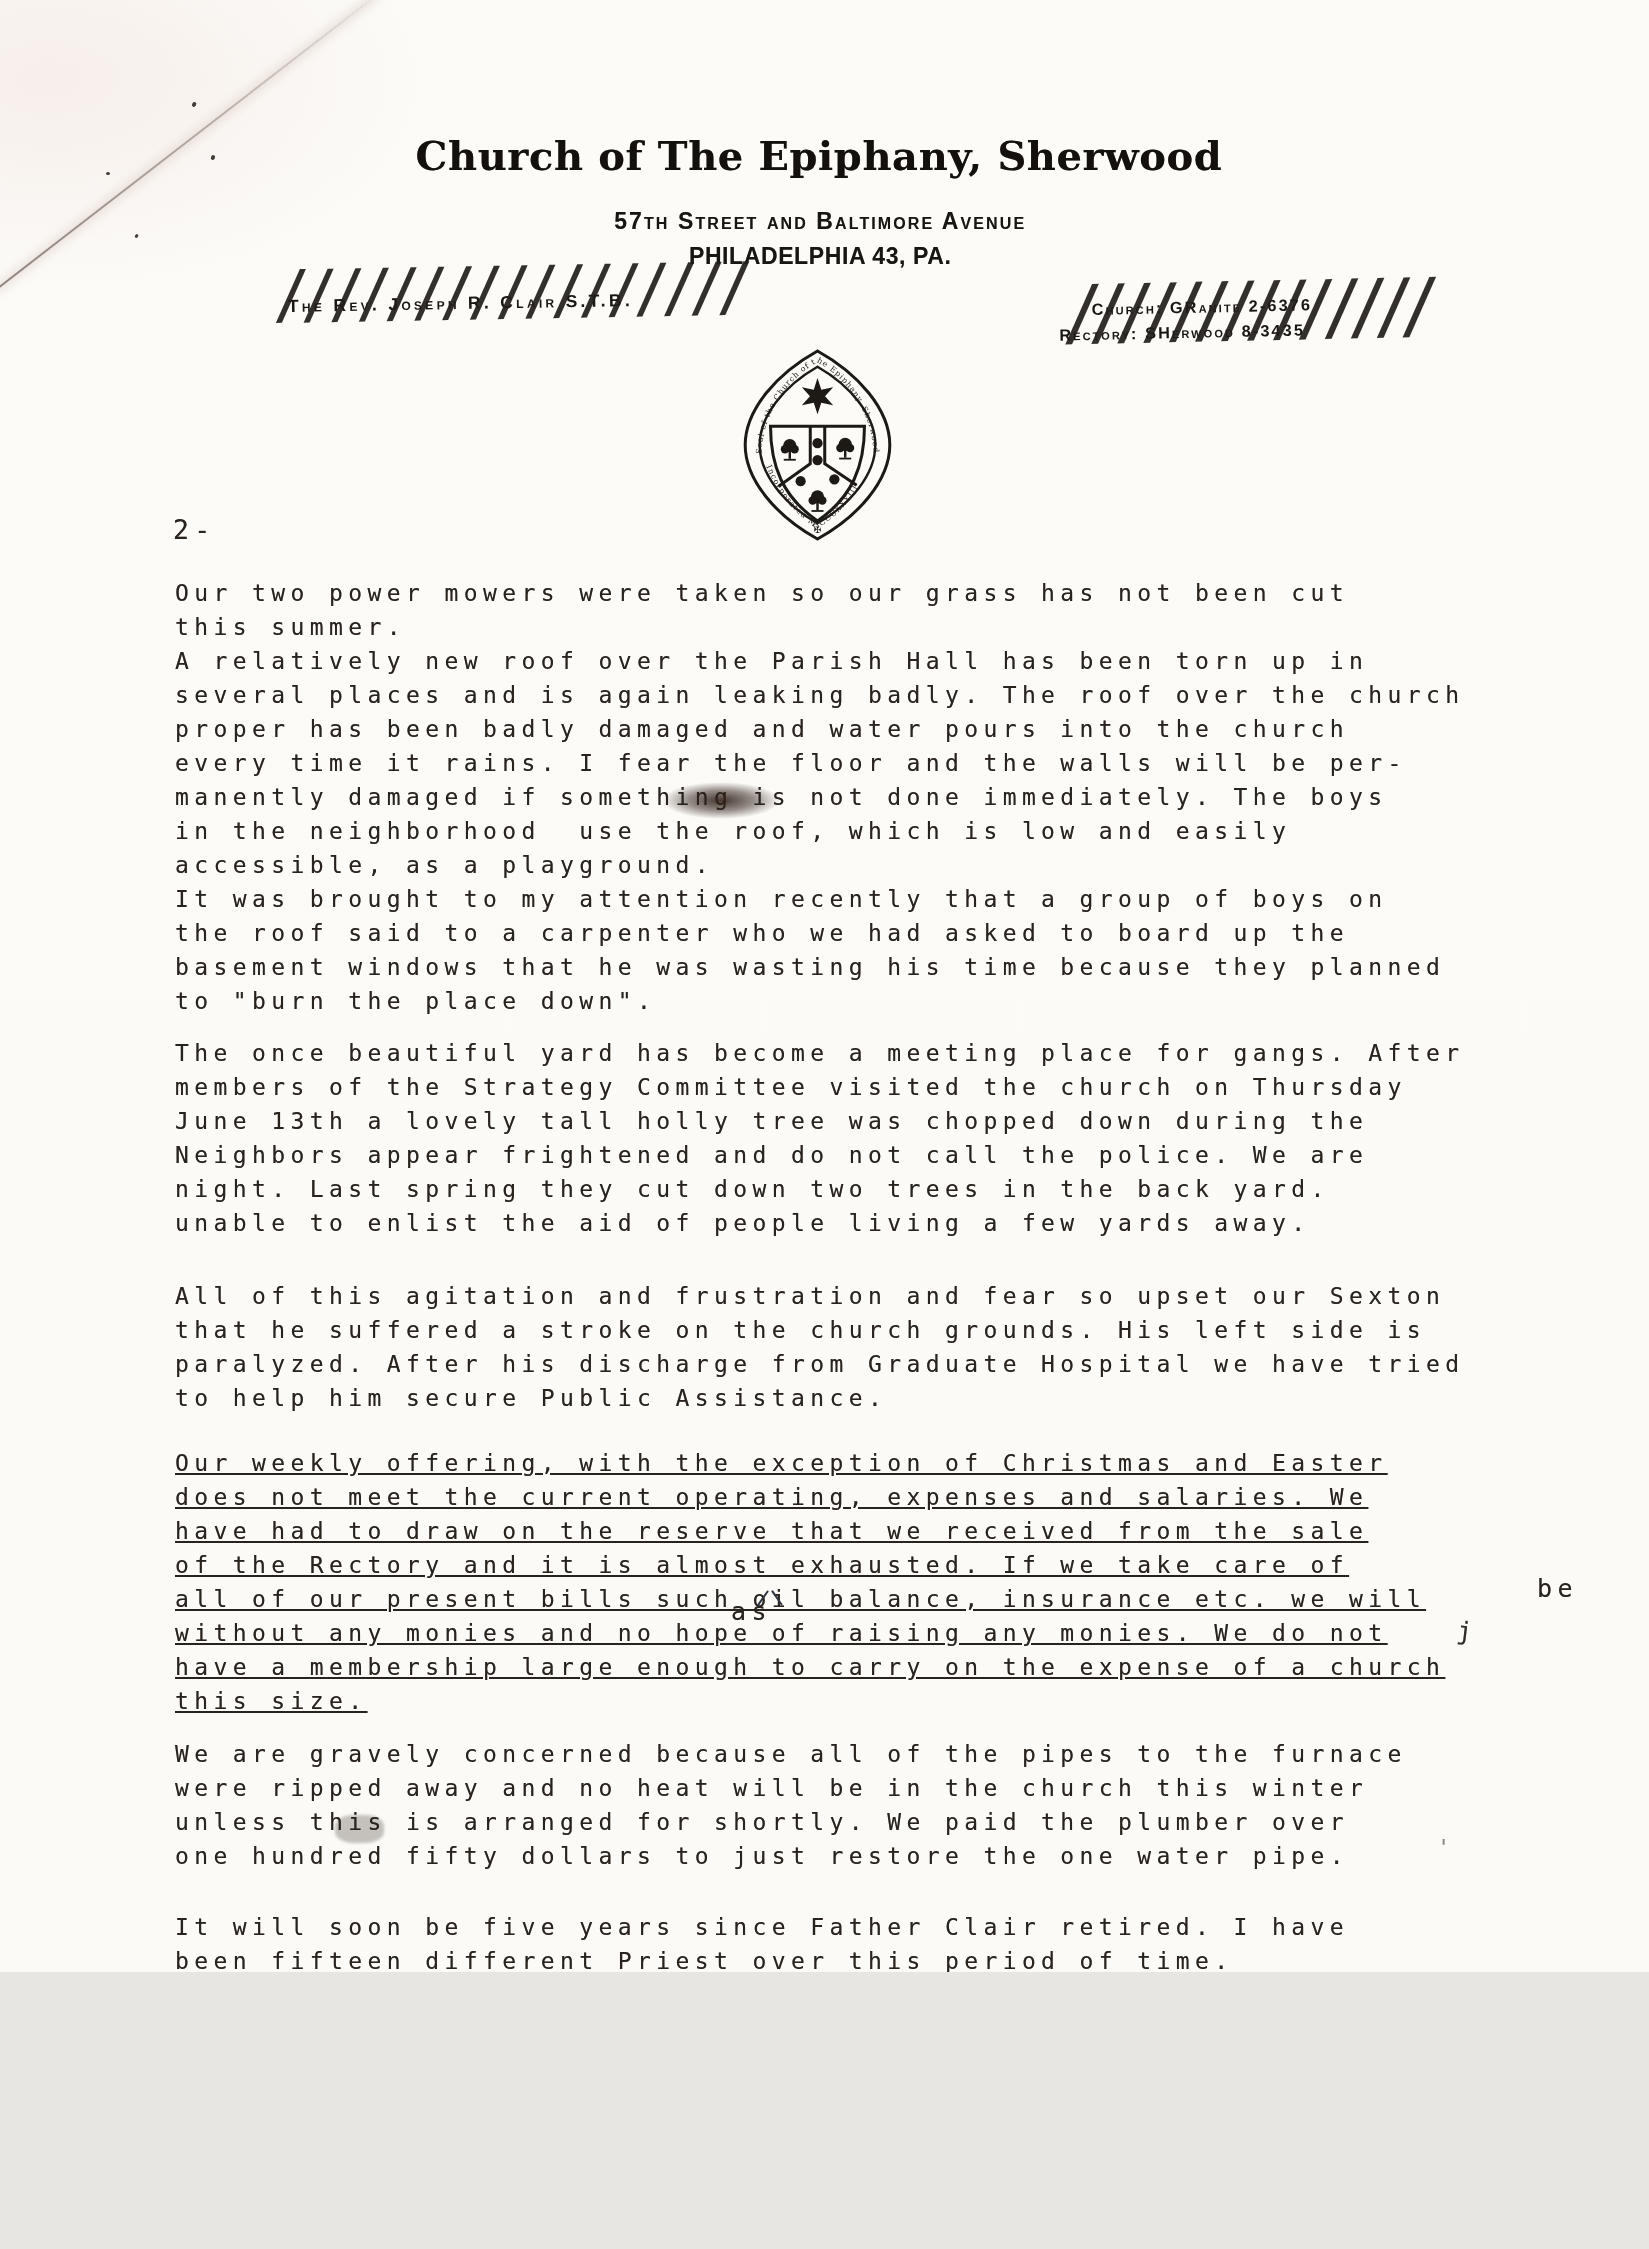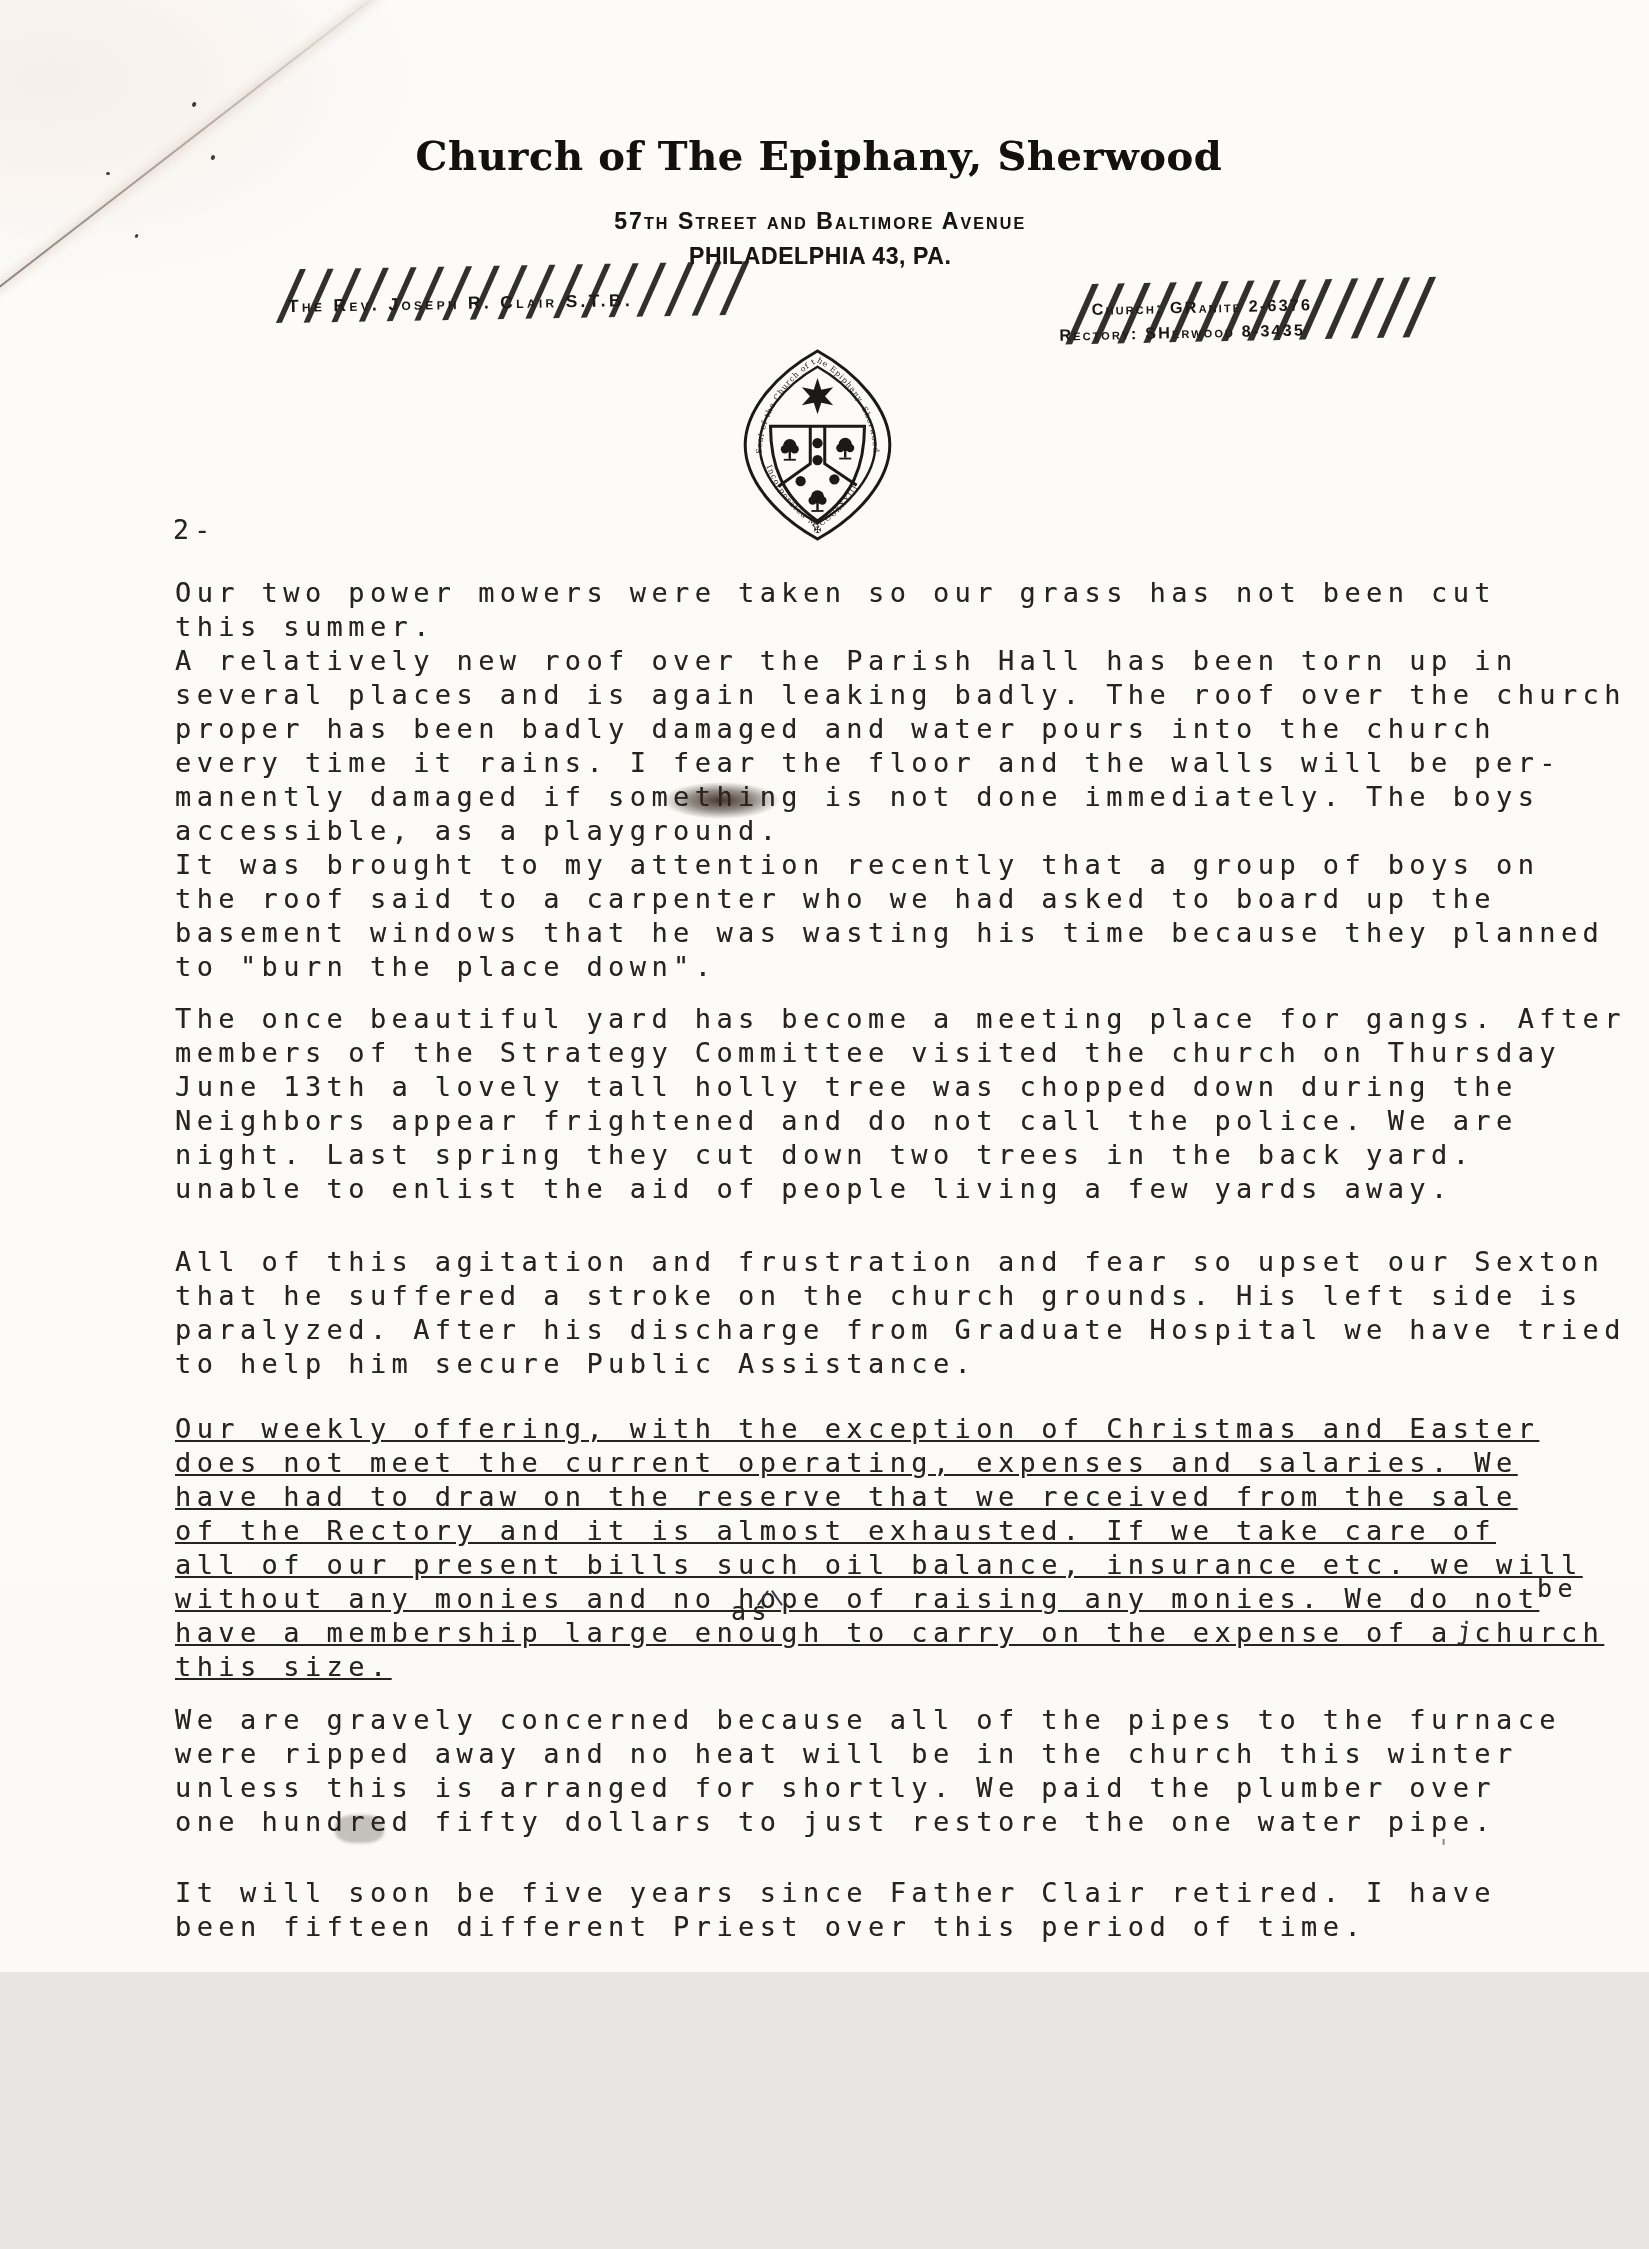--- a/index.html
+++ b/index.html
@@ -51,21 +51,21 @@
   .strike-right{left:1061px;top:272px;font-size:73px;line-height:1;letter-spacing:-18px;transform:rotate(-1.2deg);}
 
   
   .seal{position:absolute;left:742px;top:348px;}
 
   
   .typed{font-family:"DejaVu Sans Mono", monospace;font-weight:400;color:#29231e;
     text-shadow:0 0 0.6px rgba(41,35,30,.42);}
   .pagenum{position:absolute;left:173px;top:513px;font-size:26.5px;line-height:34px;letter-spacing:5.4px;}
   .body{position:absolute;left:175px;top:576px;width:1421px;}
-  .line{white-space:pre;font-size:27px;line-height:34px;height:34px;letter-spacing:5.4px;}
+  .line{white-space:pre;font-size:23px;line-height:34px;height:34px;letter-spacing:5.4px;}
   .para{margin:0;}
   .para:nth-child(2){margin-top:17.5px;}
   .para:nth-child(3){margin-top:39px;}
   .para:nth-child(4){margin-top:31px;text-decoration:underline;}
   .para:nth-child(5){margin-top:19px;}
   .para:nth-child(6){margin-top:37px;}
 
   
   .ann{position:absolute;font-family:"DejaVu Sans Mono", monospace;font-size:25px;line-height:34px;
     letter-spacing:5.4px;color:#29231e;text-shadow:0 0 0.6px rgba(41,35,30,.42);white-space:pre;}
@@ -158,20 +158,21 @@
 
   <div class="typed body">
       <div class="para">
         <div class="line">Our two power mowers were taken so our grass has not been cut</div>
         <div class="line">this summer.</div>
         <div class="line">A relatively new roof over the Parish Hall has been torn up in</div>
         <div class="line">several places and is again leaking badly. The roof over the church</div>
         <div class="line">proper has been badly damaged and water pours into the church</div>
         <div class="line">every time it rains. I fear the floor and the walls will be per-</div>
         <div class="line">manently damaged if something is not done immediately. The boys</div>
+        <div class="line">in the neighborhood  use the roof, which is low and easily</div>
         <div class="line">accessible, as a playground.</div>
         <div class="line">It was brought to my attention recently that a group of boys on</div>
         <div class="line">the roof said to a carpenter who we had asked to board up the</div>
         <div class="line">basement windows that he was wasting his time because they planned</div>
         <div class="line">to "burn the place down".</div>
       </div>
       <div class="para">
         <div class="line">The once beautiful yard has become a meeting place for gangs. After</div>
         <div class="line">members of the Strategy Committee visited the church on Thursday</div>
         <div class="line">June 13th a lovely tall holly tree was chopped down during the</div>

